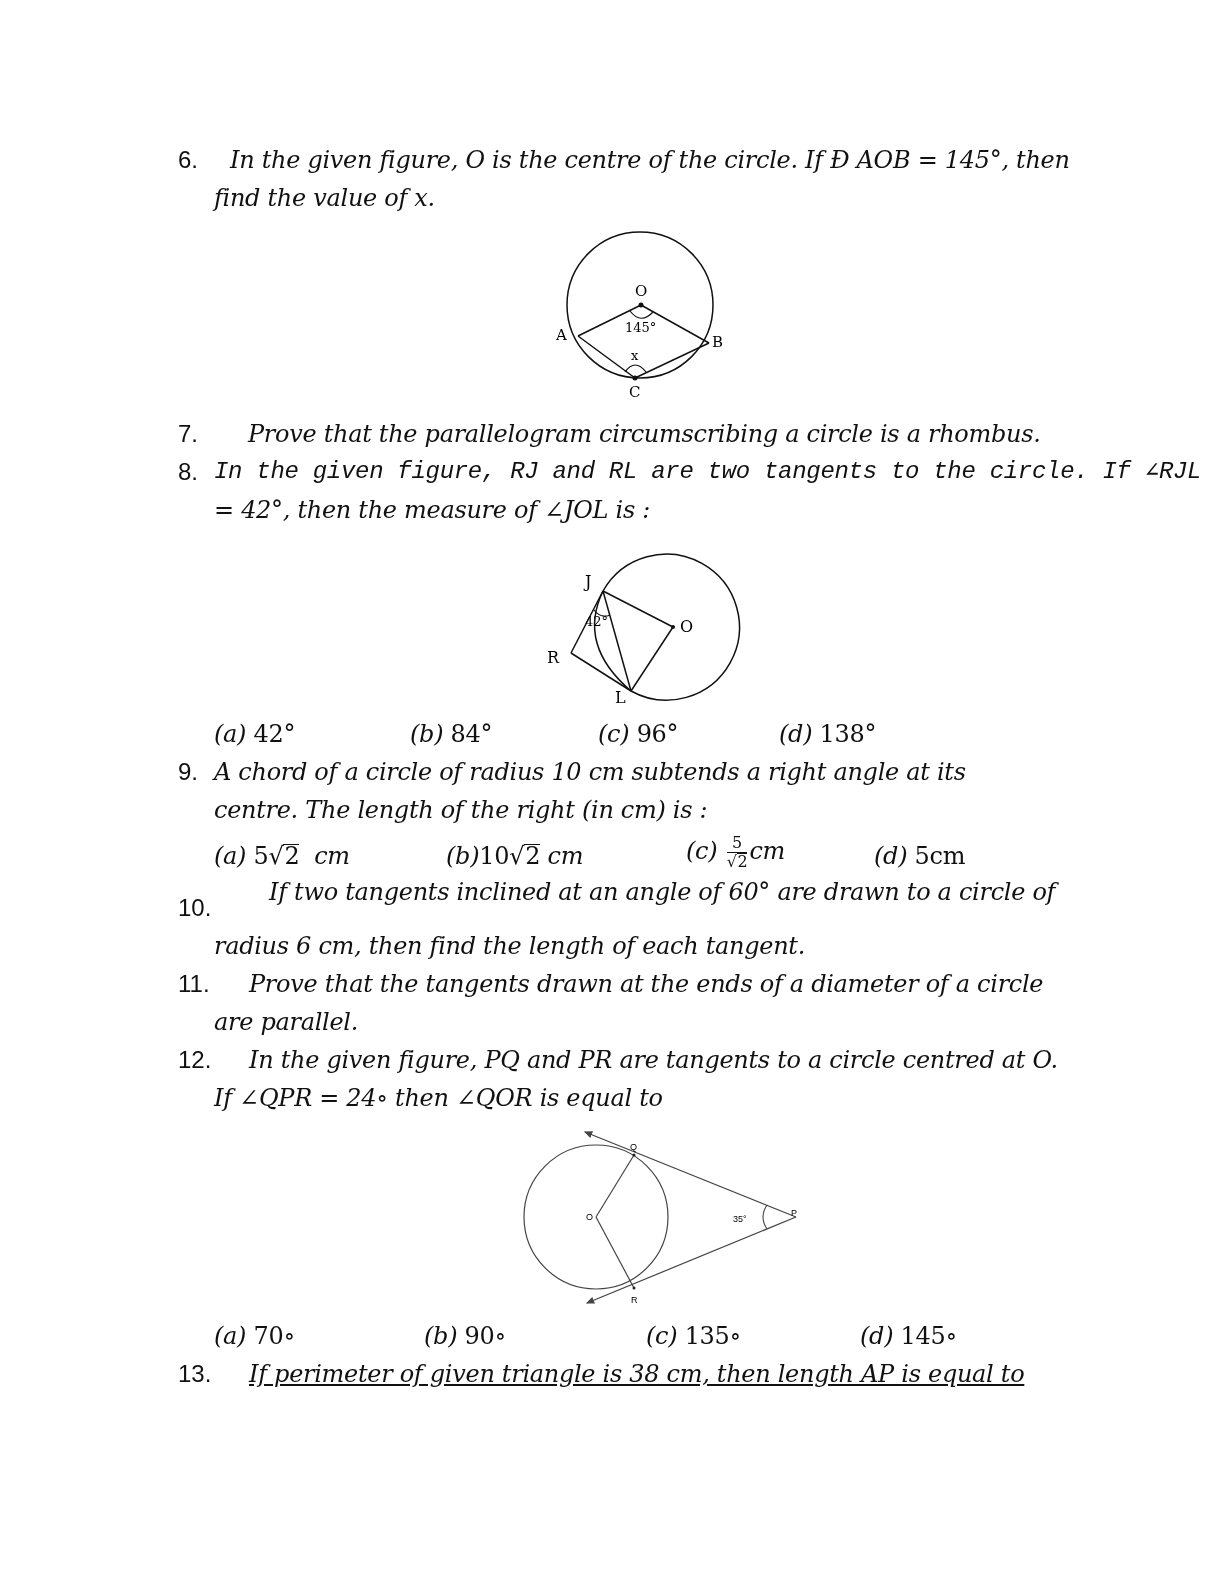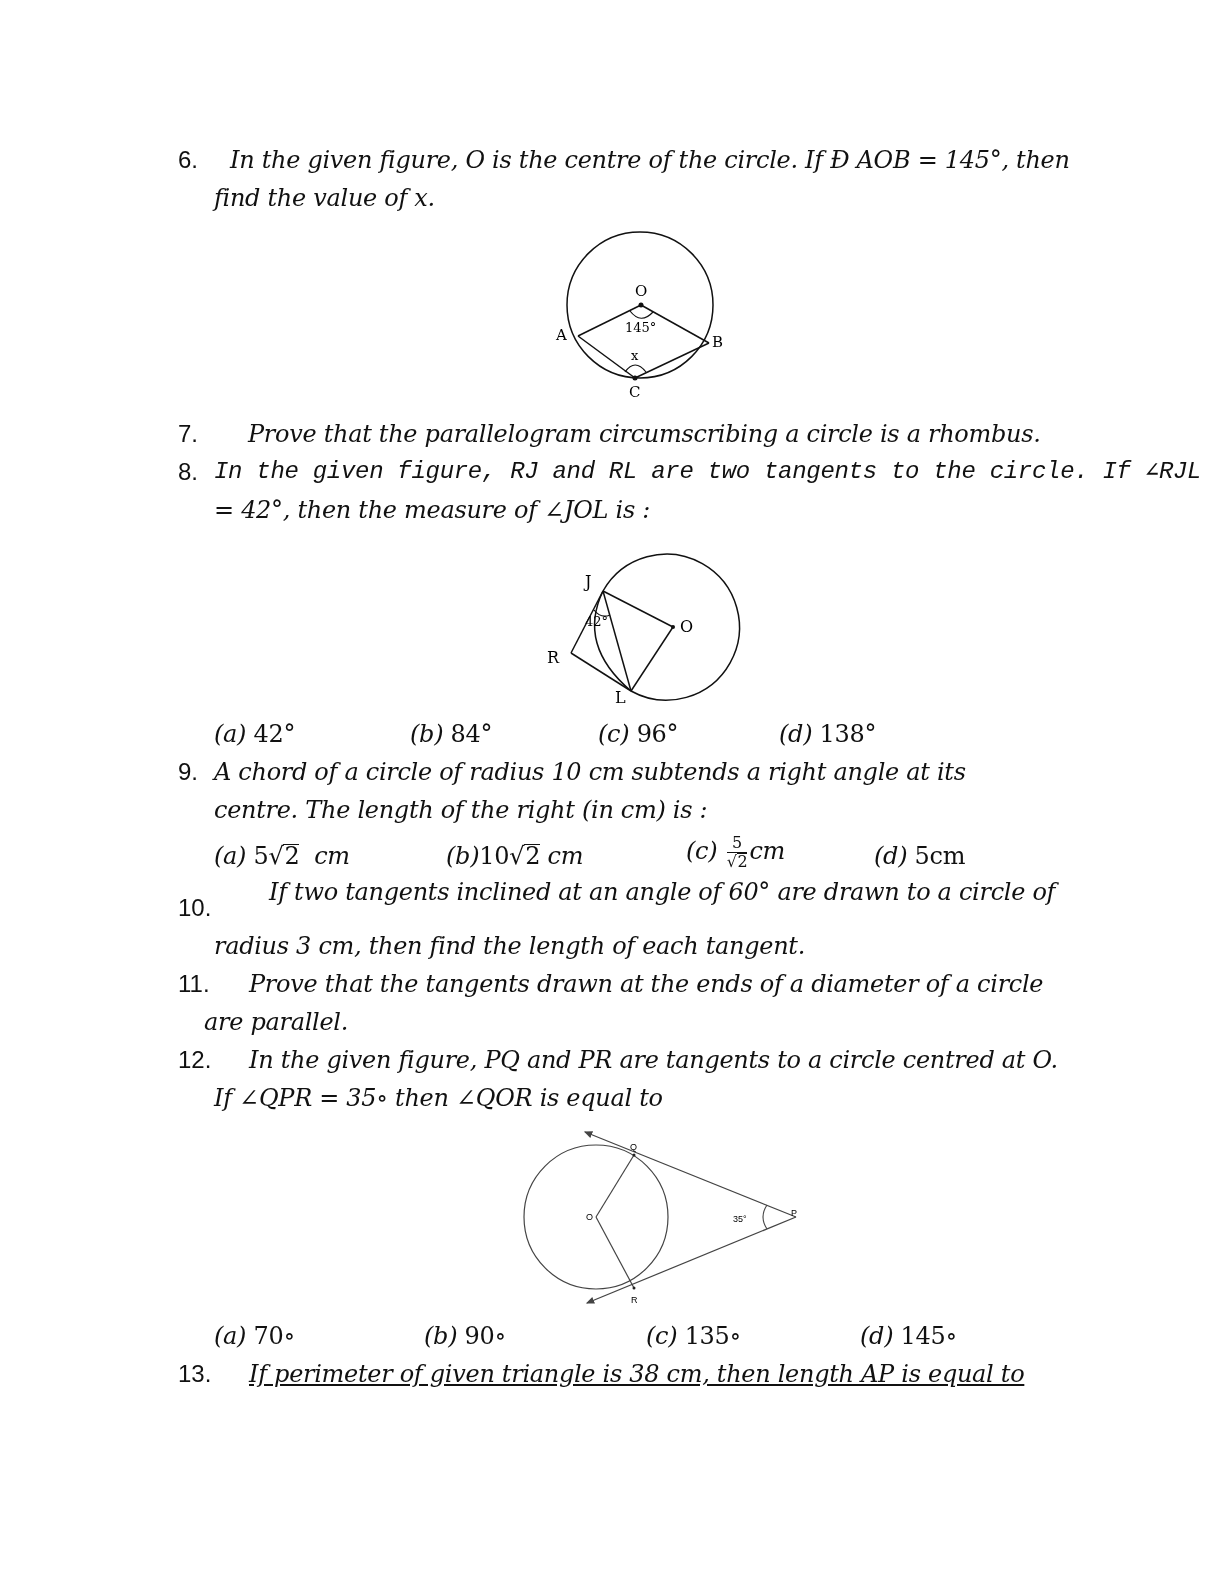--- a/index.html
+++ b/index.html
@@ -82,33 +82,33 @@
 
   <div class="opt" style="left:214px; top:840px;"><i>(a)</i> <span>5</span>√<span class="sqrt">2</span>&nbsp;&nbsp;<i>cm</i></div>
   <div class="opt" style="left:446px; top:840px;"><i>(b)</i><span>10</span>√<span class="sqrt">2</span> <i>cm</i></div>
   <div class="opt" style="left:686px; top:834px;"><i>(c)</i> <span class="frac"><span class="n">5</span><span class="d">√<span class="sqrt" style="line-height:16px;">2</span></span></span><i>cm</i></div>
   <div class="opt" style="left:874px; top:840px;"><i>(d)</i> <span>5cm</span></div>
 </div>
 
 <div>
   <span class="num" style="left:178px; top:892px;">10.</span>
   <div class="line" style="left:249px; top:876px;margin-left:20px;">If two tangents inclined at an angle of 60° are drawn to a circle of</div>
-  <div class="line" style="left:214px; top:930px;">radius 3 cm, then find the length of each tangent.</div>
+  <div class="line" style="left:214px; top:930px;">radius 6 cm, then find the length of each tangent.</div>
 </div>
 
 <div>
   <span class="num" style="left:178px; top:968px;">11.</span>
   <div class="line" style="left:249px; top:968px;">Prove that the tangents drawn at the ends of a diameter of a circle</div>
-  <div class="line" style="left:204px; top:1006px;">are parallel.</div>
+  <div class="line" style="left:214px; top:1006px;">are parallel.</div>
 </div>
 
 <div>
   <span class="num" style="left:178px; top:1044px;">12.</span>
   <div class="line" style="left:249px; top:1044px;">In the given figure, PQ and PR are tangents to a circle centred at O.</div>
-  <div class="line" style="left:214px; top:1082px;">If ∠QPR  =  35∘ then ∠QOR is equal to</div>
+  <div class="line" style="left:214px; top:1082px;">If ∠QPR  =  24∘ then ∠QOR is equal to</div>
 
   <svg class="fig" style="left:515px; top:1125px;" width="300" height="185" viewBox="0 0 300 185">
     <defs>
       <marker id="arrowhead" markerWidth="8" markerHeight="8" refX="6" refY="4" orient="auto">
         <path d="M0,1 L7,4 L0,7 Z" fill="#444"></path>
       </marker>
     </defs>
     <circle cx="81" cy="92" r="72" fill="none" stroke="#444" stroke-width="1.2"></circle>
     <line x1="281" y1="92" x2="70" y2="7" stroke="#444" stroke-width="1.2" marker-end="url(#arrowhead)"></line>
     <line x1="281" y1="92" x2="72" y2="178" stroke="#444" stroke-width="1.2" marker-end="url(#arrowhead)"></line>

